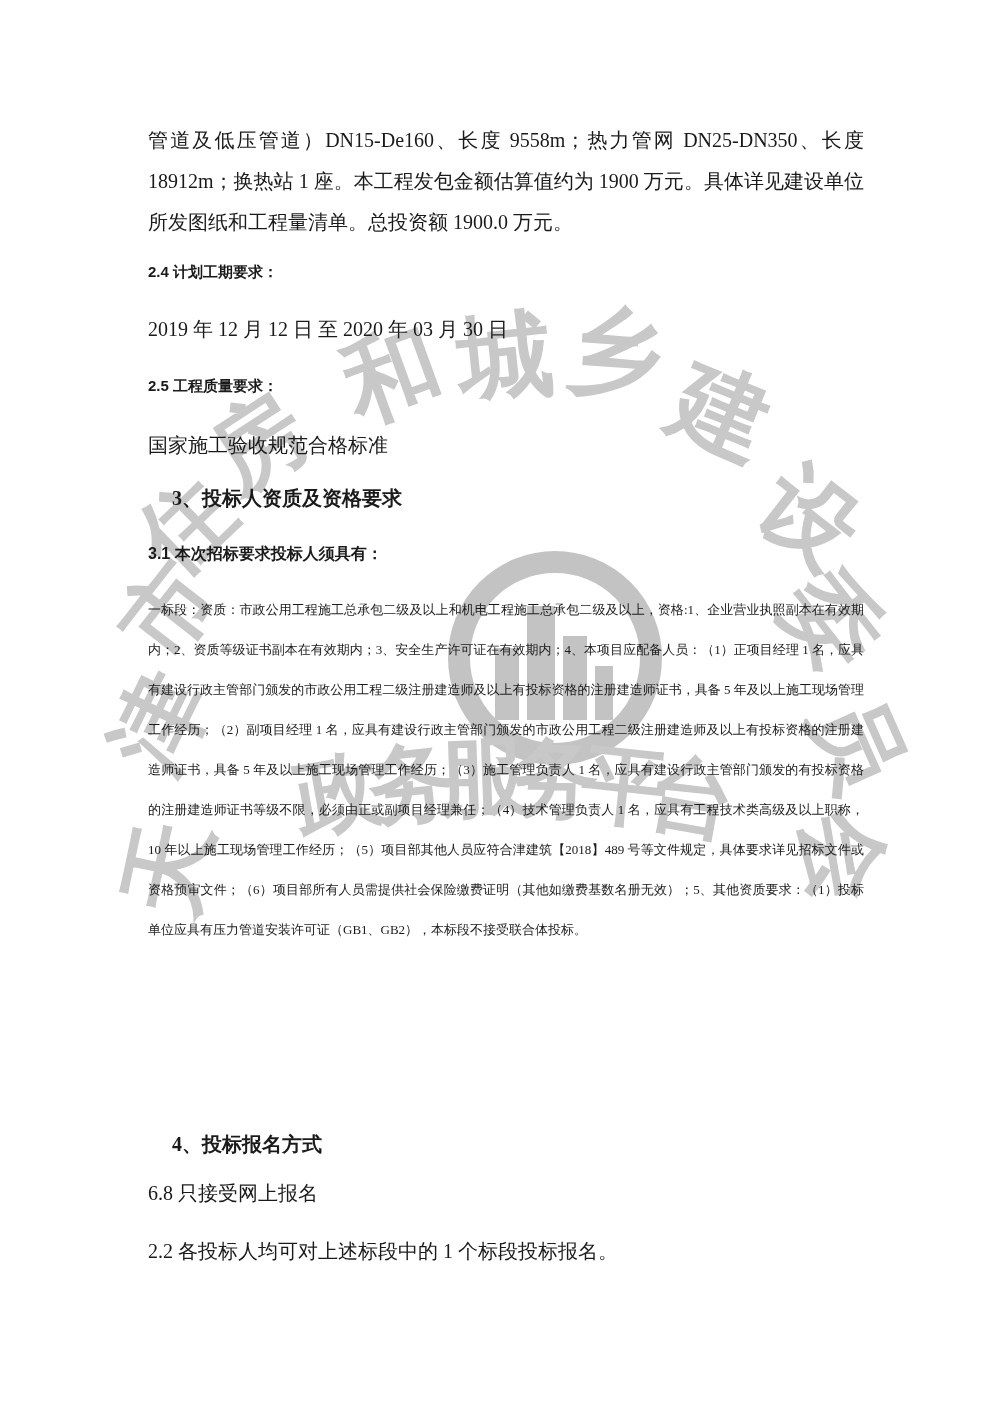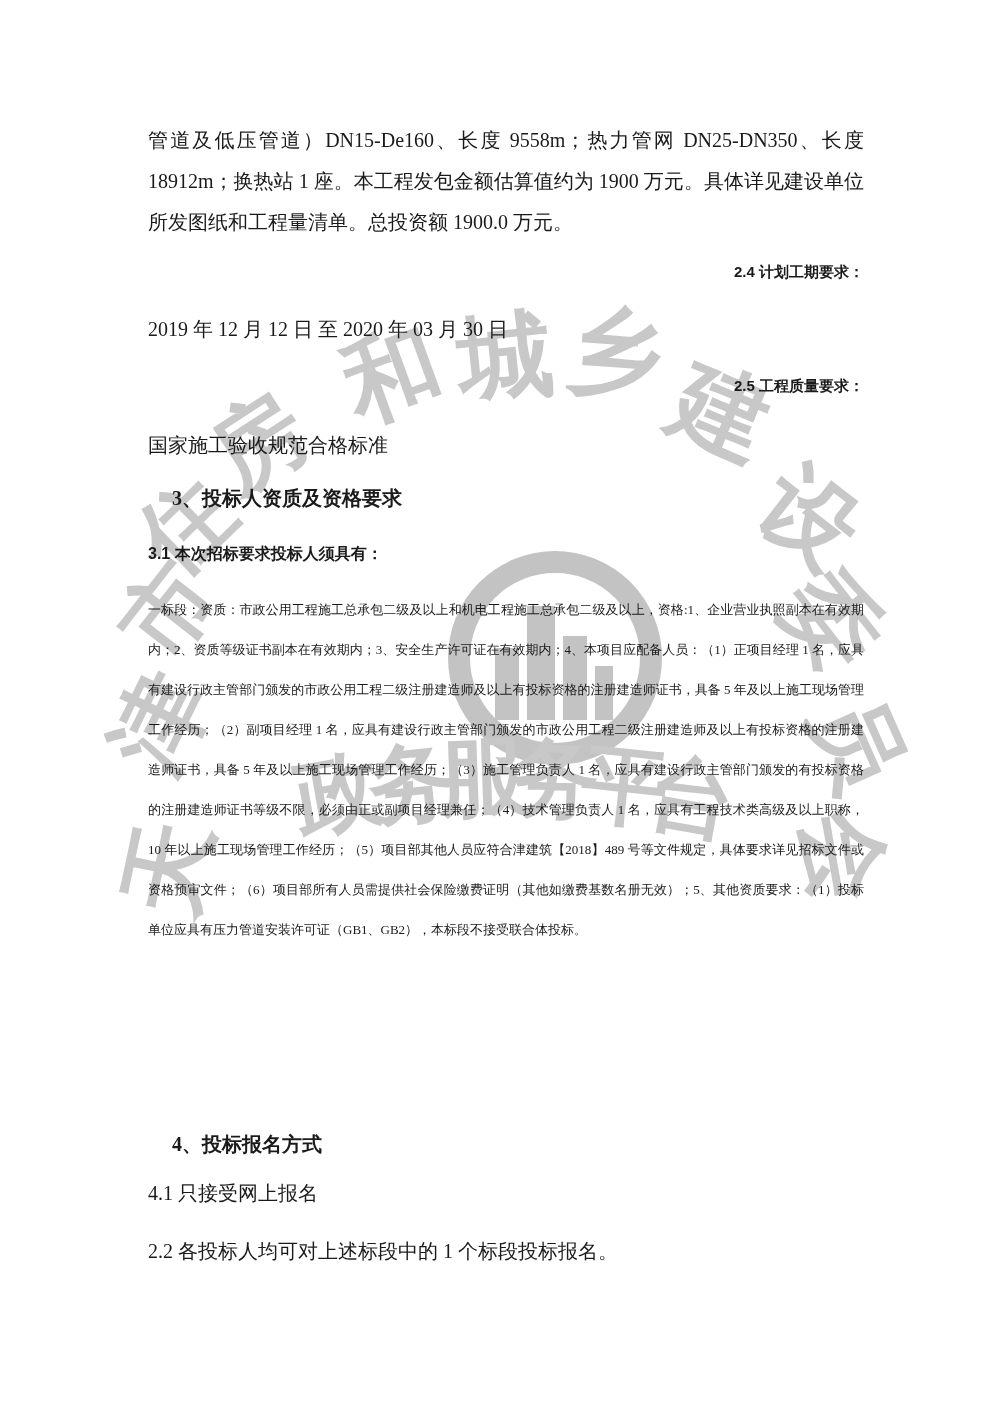--- a/index.html
+++ b/index.html
@@ -48,21 +48,20 @@
   .long-par{
     font-size:13px;
     line-height:40px;
     text-align:justify;
   }
   .sub-heading{
     font-family:"Liberation Sans","DejaVu Sans",sans-serif;
     font-weight:bold;
     font-size:15px;
     line-height:20px;
-    text-align:right;
   }
   .sub-heading-31{
     font-family:"Liberation Sans","DejaVu Sans",sans-serif;
     font-weight:bold;
     font-size:16px;
     line-height:20px;
   }
   .big-heading{
     font-weight:bold;
     font-size:20px;
@@ -123,18 +122,18 @@
     <div class="blk plain-line" style="top:432px">国家施工验收规范合格标准</div>
 
     <div class="blk big-heading" style="top:484px">3、投标人资质及资格要求</div>
 
     <div class="blk sub-heading-31" style="top:544px">3.1 本次招标要求投标人须具有：</div>
 
     <div class="blk long-par" style="top:590px">一标段：资质：市政公用工程施工总承包二级及以上和机电工程施工总承包二级及以上，资格:1、企业营业执照副本在有效期内；2、资质等级证书副本在有效期内；3、安全生产许可证在有效期内；4、本项目应配备人员：（1）正项目经理 1 名，应具有建设行政主管部门颁发的市政公用工程二级注册建造师及以上有投标资格的注册建造师证书，具备 5 年及以上施工现场管理工作经历；（2）副项目经理 1 名，应具有建设行政主管部门颁发的市政公用工程二级注册建造师及以上有投标资格的注册建造师证书，具备 5 年及以上施工现场管理工作经历；（3）施工管理负责人 1 名，应具有建设行政主管部门颁发的有投标资格的注册建造师证书等级不限，必须由正或副项目经理兼任；（4）技术管理负责人 1 名，应具有工程技术类高级及以上职称，10 年以上施工现场管理工作经历；（5）项目部其他人员应符合津建筑【2018】489 号等文件规定，具体要求详见招标文件或资格预审文件；（6）项目部所有人员需提供社会保险缴费证明（其他如缴费基数名册无效）；5、其他资质要求：（1）投标单位应具有压力管道安装许可证（GB1、GB2），本标段不接受联合体投标。</div>
 
     <div class="blk big-heading" style="top:1130px">4、投标报名方式</div>
 
-    <div class="blk plain-line" style="top:1180px">4.1 只接受网上报名</div>
+    <div class="blk plain-line" style="top:1180px">6.8 只接受网上报名</div>
 
     <div class="blk plain-line" style="top:1238px">2.2 各投标人均可对上述标段中的 1 个标段投标报名。</div>
 
   </div>
 </div>
 
 </body></html>

